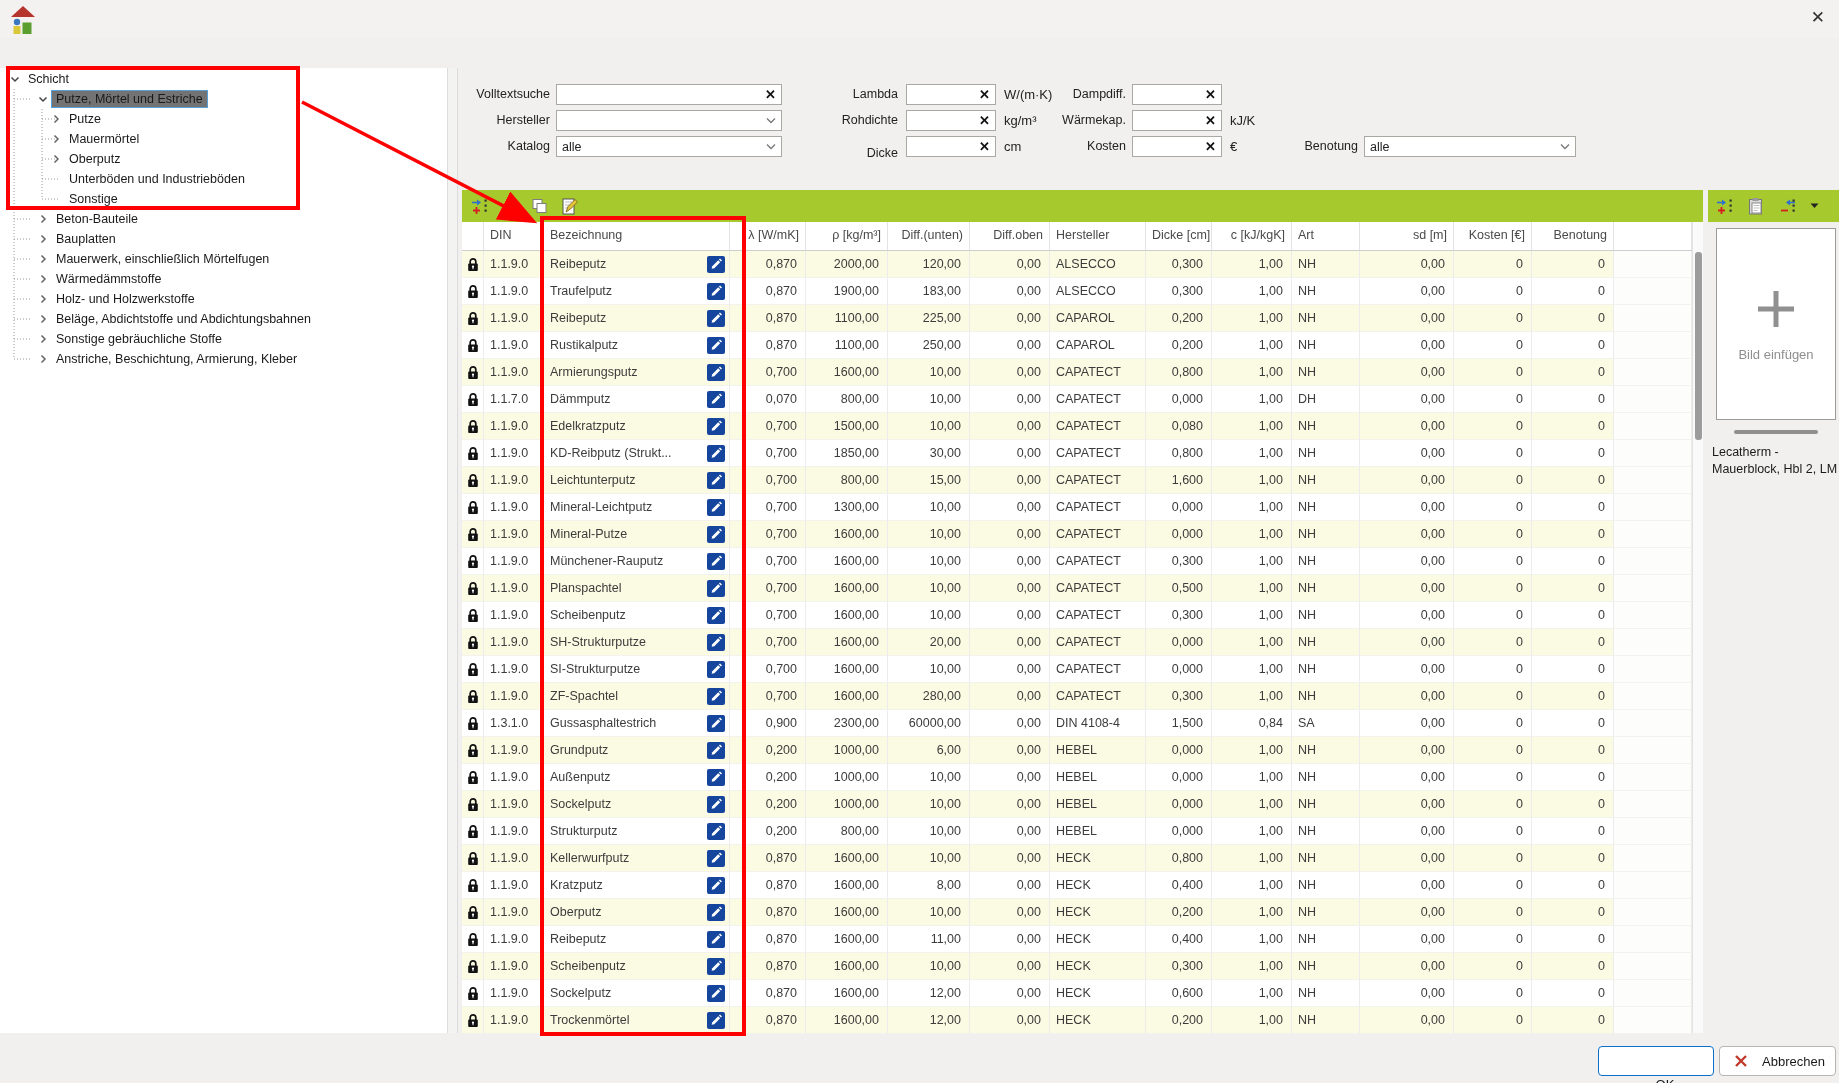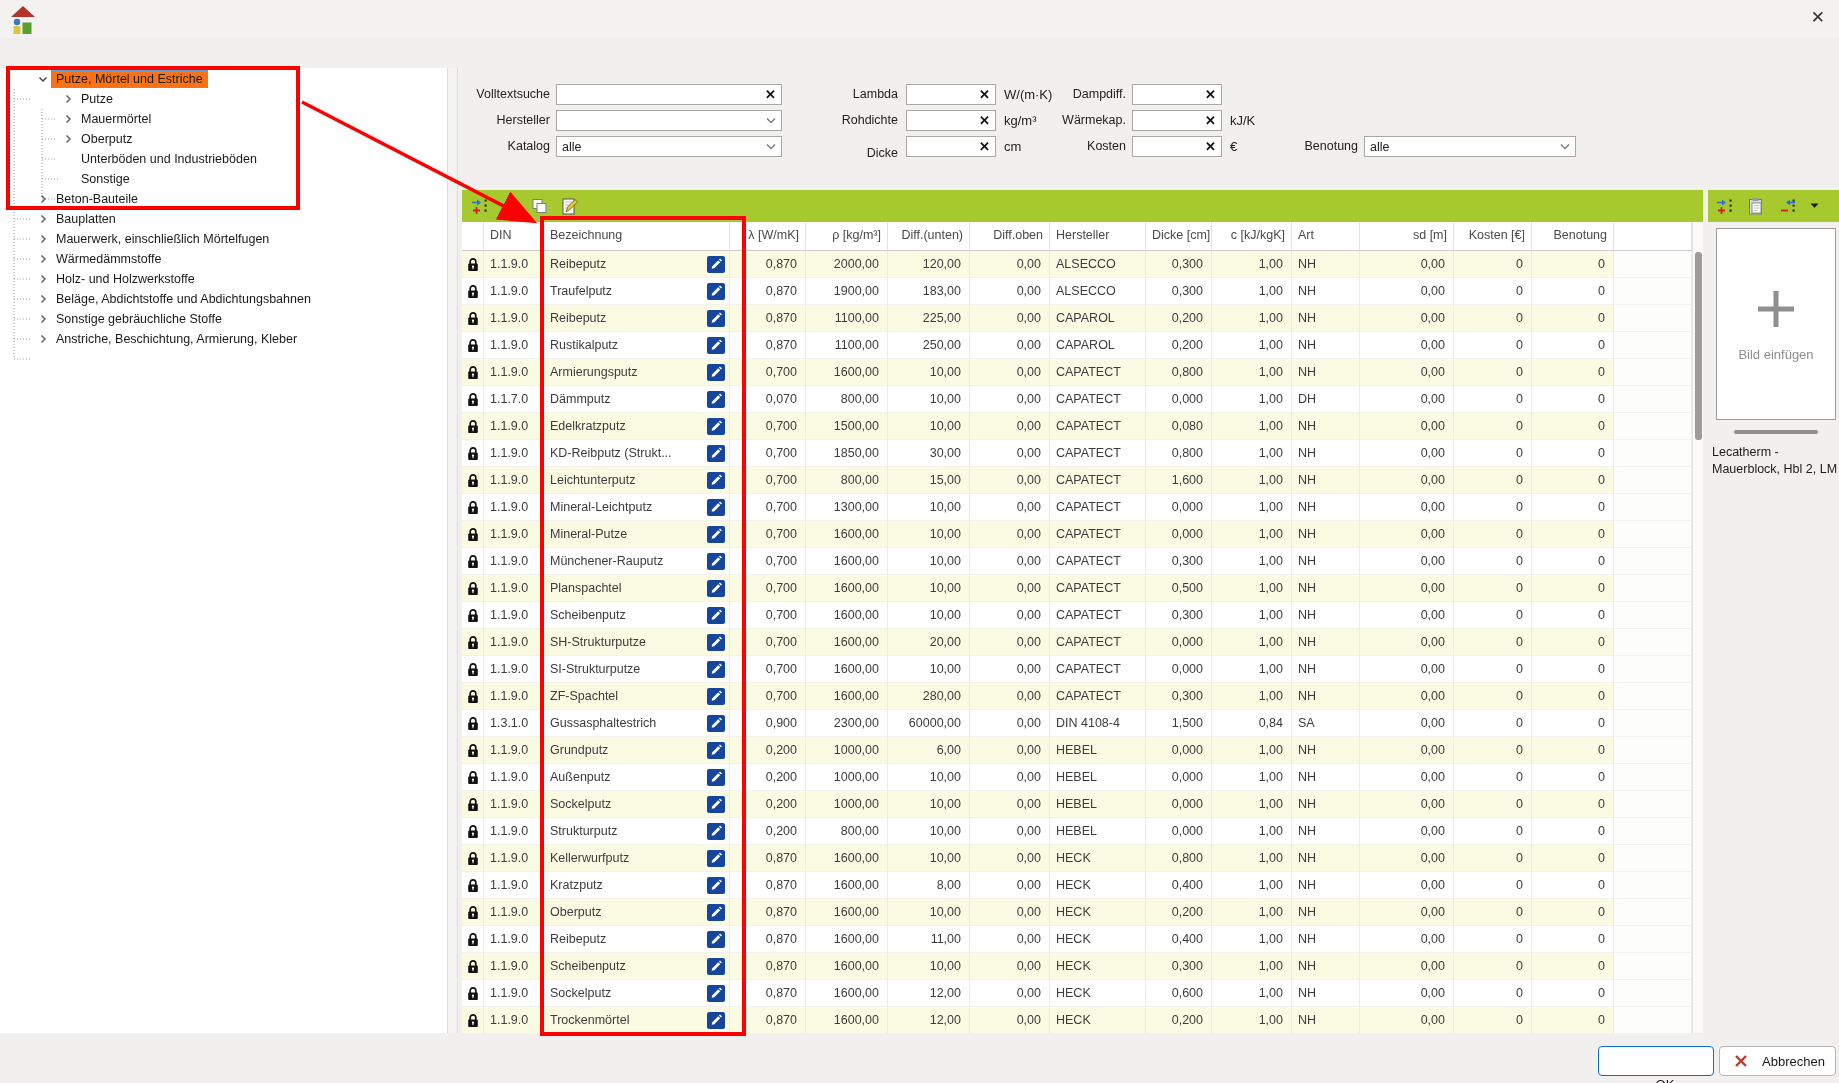--- a/index.html
+++ b/index.html
@@ -16,22 +16,22 @@
   .app-title{position:absolute;left:0;top:0;width:100%;text-align:center;line-height:30px;color:#fff;font-weight:bold;font-size:15px;}
 
   
   .tree-panel{position:absolute;left:0;top:68px;width:447px;height:965px;background:#fff;}
   .tree-scroll{position:absolute;left:447px;top:68px;width:11px;height:965px;background:#f3f3f2;border-left:1px solid #dcdcdc;border-right:1px solid #dcdcdc;box-sizing:border-box;}
   .tree-lines{position:absolute;left:0;top:0;pointer-events:none;}
   #tree{list-style:none;margin:0;padding:1px 0 0 0;position:relative;}
   #tree li{height:20px;display:flex;align-items:center;font-size:12.5px;color:#1a1a1a;white-space:nowrap;cursor:default;}
   #tree li .tw{width:16px;display:inline-flex;justify-content:center;align-items:center;flex:0 0 16px;}
   #tree li .tl{padding:1px 4px;border:1px solid transparent;}
-  #tree li.sel .tl{background:#f97316;border:1px solid #5aa0d8;}
-  .lv0{padding-left:7px;} .lv1{padding-left:35px;} .lv2{padding-left:60px;}
+  #tree li.sel .tl{background:#737373;border:1px solid #5aa0d8;}
+  .lv0{padding-left:7px;} .lv1{padding-left:35px;} .lv2{padding-left:48px;}
 
   
   .flabel{position:absolute;height:21px;line-height:21px;font-size:12.5px;color:#222;text-align:right;}
   .finput,.fcombo{position:absolute;height:21px;background:#fff;border:1px solid #a9a9a4;box-sizing:border-box;display:flex;align-items:center;font-size:12.5px;color:#222;}
   .finput .val,.fcombo .val{flex:1;padding-left:5px;overflow:hidden;}
   .finput .clr{font-weight:bold;font-size:13px;color:#111;padding:0 5px;cursor:pointer;}
   .fcombo .dd{padding:0 5px;display:flex;align-items:center;}
   .funit{position:absolute;height:21px;line-height:21px;font-size:13px;color:#222;}
 
   
@@ -105,20 +105,28 @@
         <line x1="14" y1="171" x2="32" y2="171"></line>
         <line x1="14" y1="191" x2="32" y2="191"></line>
         <line x1="14" y1="211" x2="32" y2="211"></line>
         <line x1="14" y1="231" x2="32" y2="231"></line>
         <line x1="14" y1="251" x2="32" y2="251"></line>
         <line x1="14" y1="271" x2="32" y2="271"></line>
         <line x1="14" y1="291" x2="32" y2="291"></line>
       </g>
     </svg>
     <ul id="tree">
+        <li class="lv0">
+          <span class="tw">
+            <svg width="10" height="9" viewBox="0 0 10 9">
+    <polyline points="1.5,2.5 5,6 8.5,2.5" fill="none" stroke="#444" stroke-width="1.5"></polyline>
+  </svg>
+          </span>
+          <span class="tl">Schicht</span>
+        </li>
         <li class="lv1 sel">
           <span class="tw">
             <svg width="10" height="9" viewBox="0 0 10 9">
     <polyline points="1.5,2.5 5,6 8.5,2.5" fill="none" stroke="#444" stroke-width="1.5"></polyline>
   </svg>
           </span>
           <span class="tl">Putze, Mörtel und Estriche</span>
         </li>
         <li class="lv2">
           <span class="tw">

